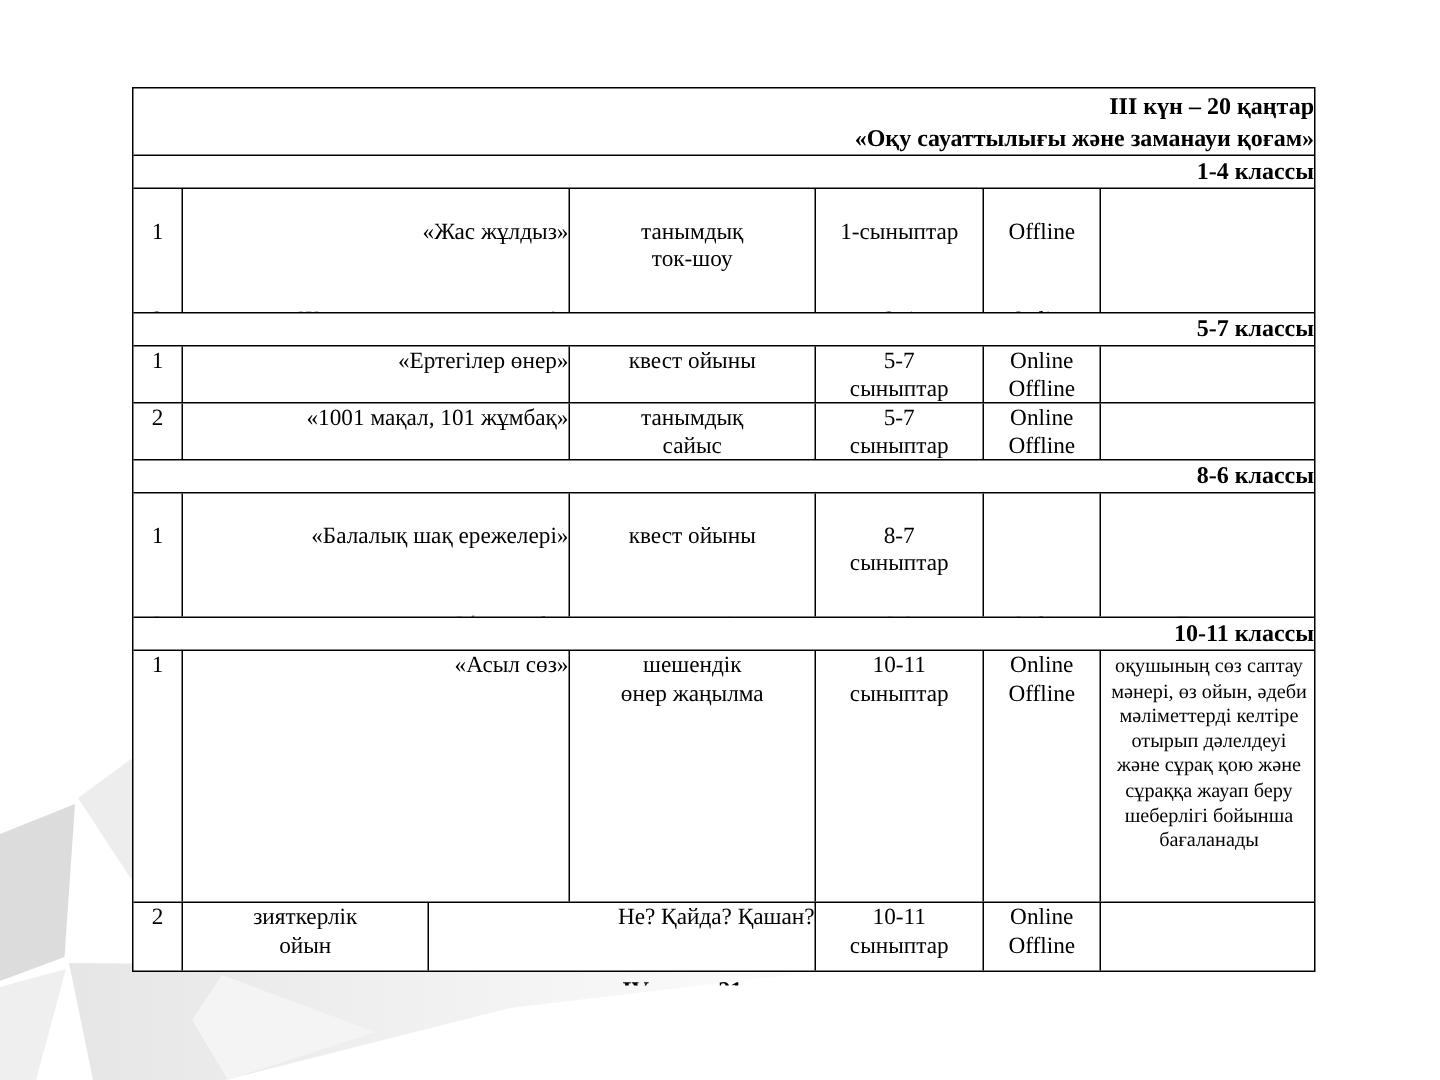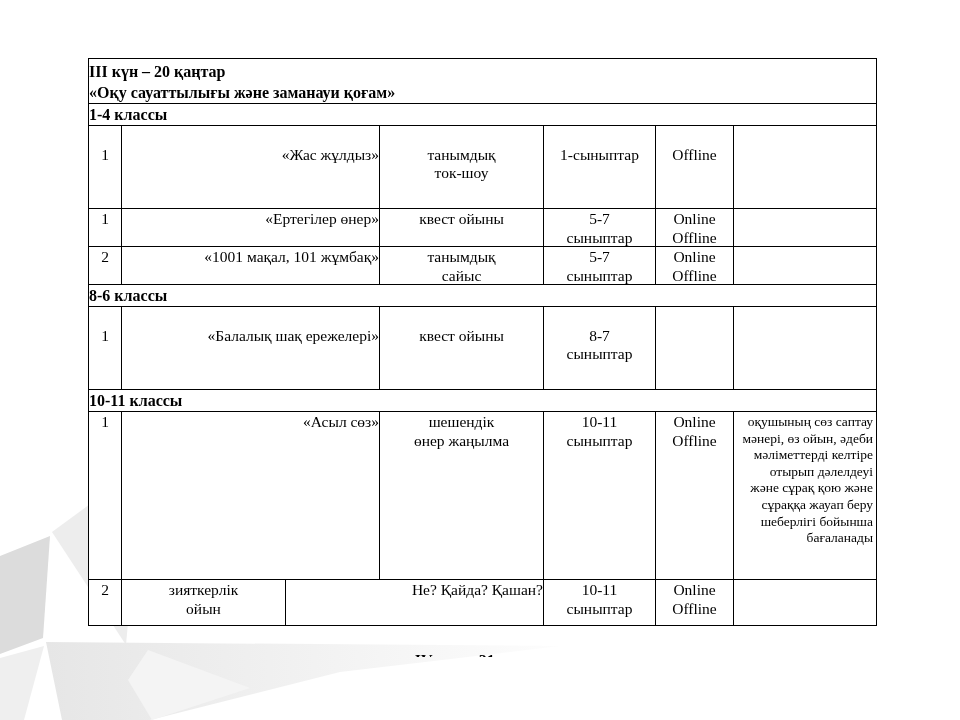--- a/index.html
+++ b/index.html
@@ -7,34 +7,34 @@
     position:relative;width:960px;height:720px;background:#ffffff;
     overflow:hidden;font-family:"Liberation Serif", serif;color:#000;
   }
   .deco{position:absolute;left:0;bottom:0;width:600px;height:260px;}
   .tbl{
     position:absolute;left:88px;top:58px;width:789px;
     border:1px solid #000;background:#fff;box-sizing:border-box;
   }
   .trow{display:flex;border-bottom:1px solid #000;box-sizing:border-box;}
   .trow:last-child{border-bottom:none;}
-  .full{display:block;text-align:left;font-weight:bold;font-size:16px;}
+  .full{display:block;text-align:right;font-weight:bold;font-size:16px;}
   .title{height:45px;line-height:21px;padding-top:2px;}
   .sect{height:22px;line-height:20px;padding-top:1px;}
   .c{
     box-sizing:border-box;border-right:1px solid #000;text-align:center;
     white-space:pre-line;padding-top:1px;font-size:15.5px;line-height:18.5px;
     overflow:hidden;flex:0 0 auto;
   }
   .c:last-child{border-right:none;}
   .w1{width:33px}.w2{width:258px}.w3{width:164px}.w4{width:112px}.w5{width:78px}.w6{width:142px}
   .name{text-align:right;padding-left:10px;}
   .h83{height:83px}.h38{height:38px}.h168{height:168px}.h45{height:45px}
   .entry{height:41px;overflow:hidden;}
-  .notelong{font-size:13.5px;line-height:16.6px;text-align:right;padding:2px 3px 0 5px;white-space:normal;}
+  .notelong{font-size:13.5px;line-height:16.6px;text-align:center;padding:2px 3px 0 5px;white-space:normal;}
   .cutoff{
     position:absolute;left:88px;top:651px;width:789px;height:6px;overflow:hidden;
     text-align:center;font-weight:bold;font-size:16px;line-height:19px;
   }
 </style>
 </head>
 <body>
 
 <div class="slide">
 
@@ -84,20 +84,21 @@
         <div class="entry">Offline</div>
         <div class="entry">Online
 Offline</div>
       </div>
       <div class="c w6">
         <div class="entry"></div>
         <div class="entry"></div>
       </div>
     </div>
 
+    <div class="trow full sect">5-7 классы</div>
     <div class="trow h38">
       <div class="c w1">1</div>
       <div class="c w2 name">«Ертегілер өнер»</div>
       <div class="c w3">квест ойыны</div>
       <div class="c w4">5-7
 сыныптар</div>
       <div class="c w5">Online
 Offline</div>
       <div class="c w6"></div>
     </div>

